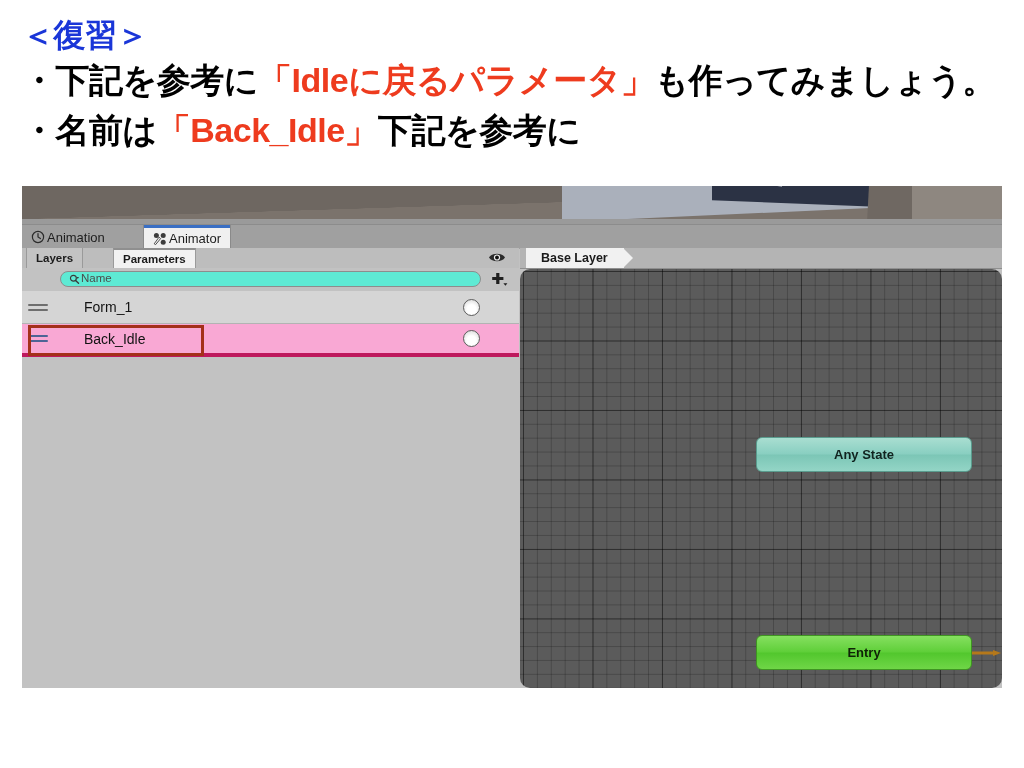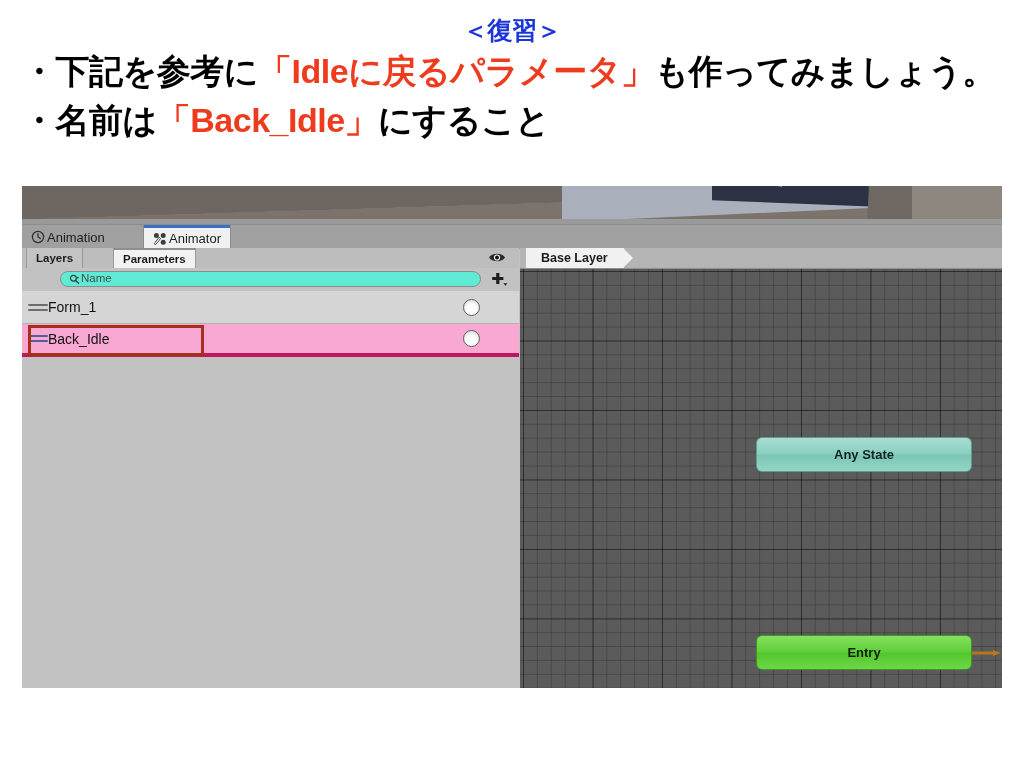--- a/index.html
+++ b/index.html
@@ -18,26 +18,25 @@
   
   .slide-text {
     position: absolute;
     left: 22px;
     top: 14px;
     width: 980px;
   }
   .line-heading {
     font-family: "Liberation Sans", sans-serif;
     font-weight: bold;
-    font-size: 25px;
+    font-size: 32px;
     color: #1a36d8;
     line-height: 1.32;
     letter-spacing: -0.5px;
     white-space: nowrap;
-    text-align: center;
   }
   .line-bullet {
     font-family: "Liberation Sans", sans-serif;
     font-weight: bold;
     font-size: 34px;
     color: #000000;
     line-height: 1.45;
     letter-spacing: -0.5px;
     white-space: nowrap;
   }
@@ -256,20 +255,21 @@
     display: flex;
     flex-direction: column;
     gap: 3px;
   }
   .grip i { display: block; height: 2px; background: #6e6e6e; border-radius: 1px; }
   .param-row.r1 .grip i { background: #4d6496; }
   .param-name {
     font-size: 14px;
     color: #121212;
     flex: 1 1 auto;
+    margin-left: 36px;
   }
   .trigger-dot {
     width: 17px; height: 17px;
     border-radius: 50%;
     margin-right: 39px;
     background: radial-gradient(circle at 50% 62%, #ffffff 38%, #e3e3e3 75%, #d2d2d2 100%);
     border: 1px solid #5e5e5e;
     box-sizing: border-box;
     flex: 0 0 auto;
     cursor: pointer;
@@ -327,20 +327,21 @@
     left: 0; top: 21px;
     width: 482px; height: 419px;
     background-color: #5b5b5b;
     background-image:
       linear-gradient(to right, rgba(0,0,0,0.20) 1px, transparent 1px),
       linear-gradient(to bottom, rgba(0,0,0,0.20) 1px, transparent 1px),
       linear-gradient(to right, rgba(0,0,0,0.38) 1px, transparent 1px),
       linear-gradient(to bottom, rgba(0,0,0,0.38) 1px, transparent 1px);
     background-size: 13.9px 13.9px, 13.9px 13.9px, 69.5px 69.5px, 69.5px 69.5px;
     background-position: 3px 2px, 3px 2px, 3px 2px, 3px 2px;
+    border-radius: 10px;
   }
   .node {
     position: absolute;
     height: 35px;
     border-radius: 6px;
     display: flex;
     align-items: center;
     justify-content: center;
     font-size: 13px;
     font-weight: bold;
@@ -372,21 +373,21 @@
 <body>
 
 <div class="slide-text">
   <div class="line-heading">＜復習＞</div>
 
   <div class="line-bullet">
     <span>・下記を参考に</span><span class="hl-red">「Idleに戻るパラメータ」</span><span>も作ってみましょう。</span>
   </div>
 
   <div class="line-bullet">
-    <span>・名前は</span><span class="hl-red">「Back_Idle」</span><span>にすること</span>
+    <span>・名前は</span><span class="hl-red">「Back_Idle」</span><span>下記を参考に</span>
   </div>
 </div>
 
 <div class="shot">
 
   <div class="scene-strip">
     <div class="scene-ground"></div>
     <div class="scene-plate"></div>
     <div class="scene-dark"></div>
     <div class="scene-dark2"></div>

